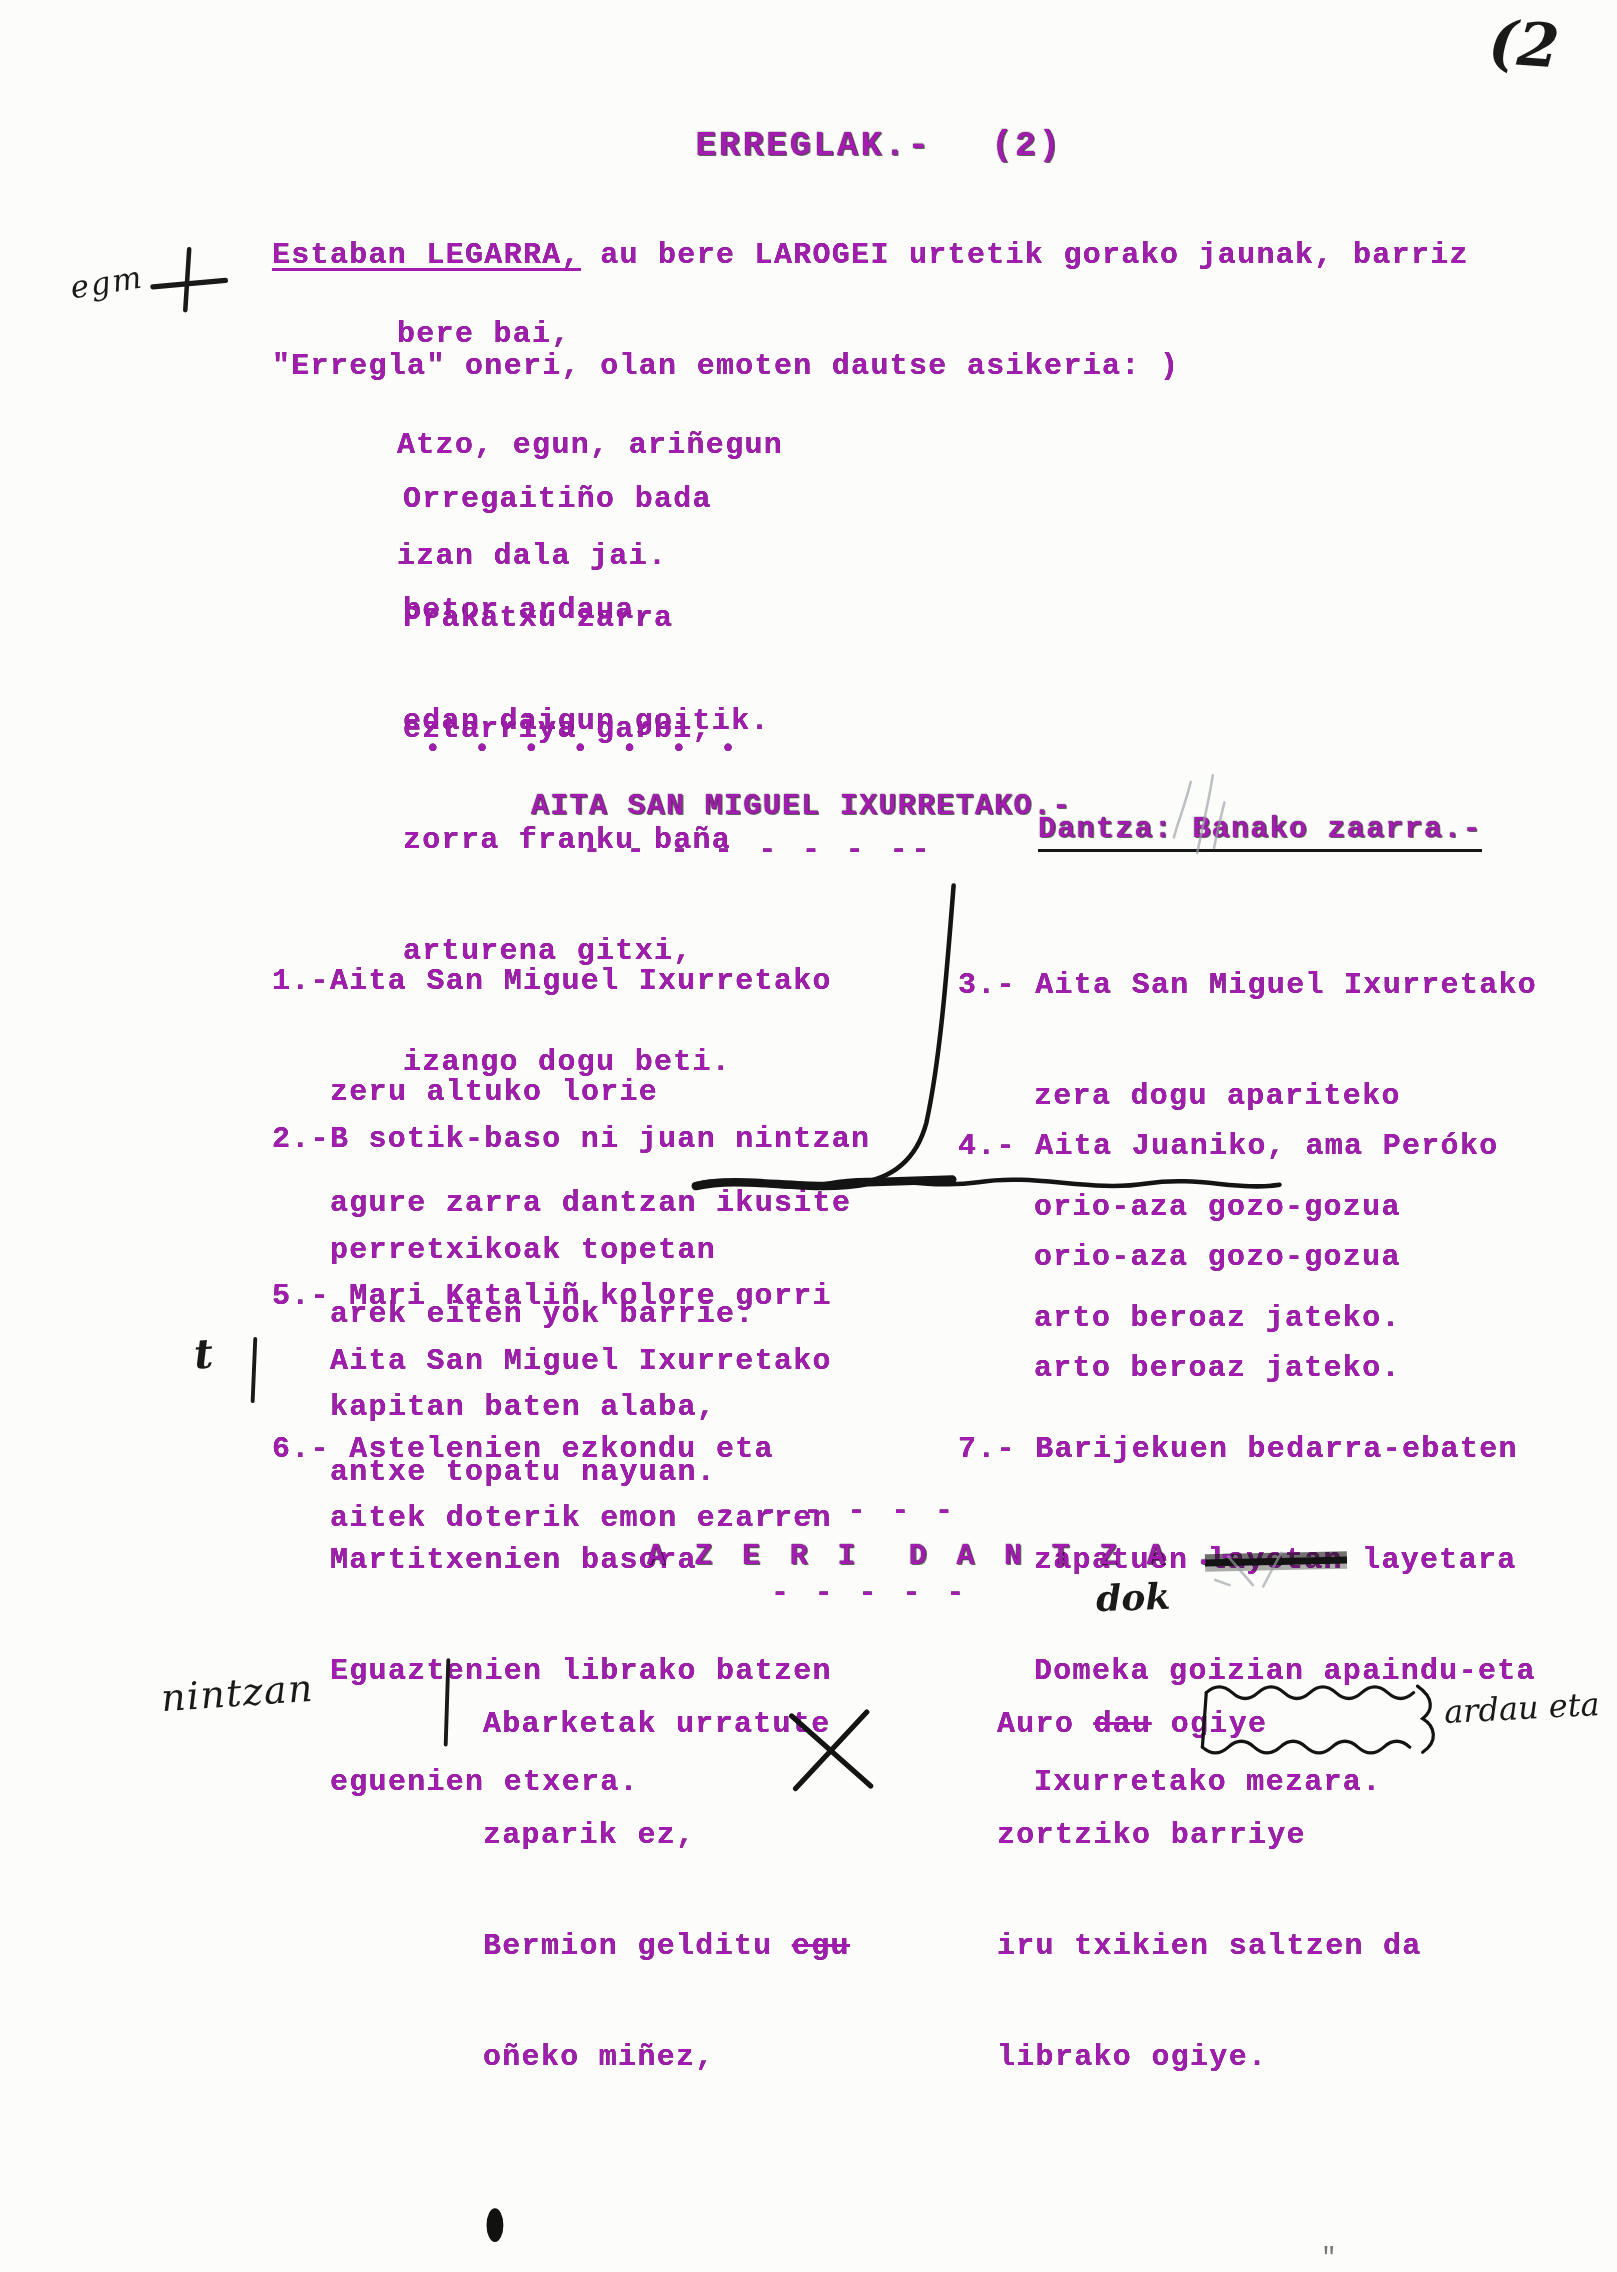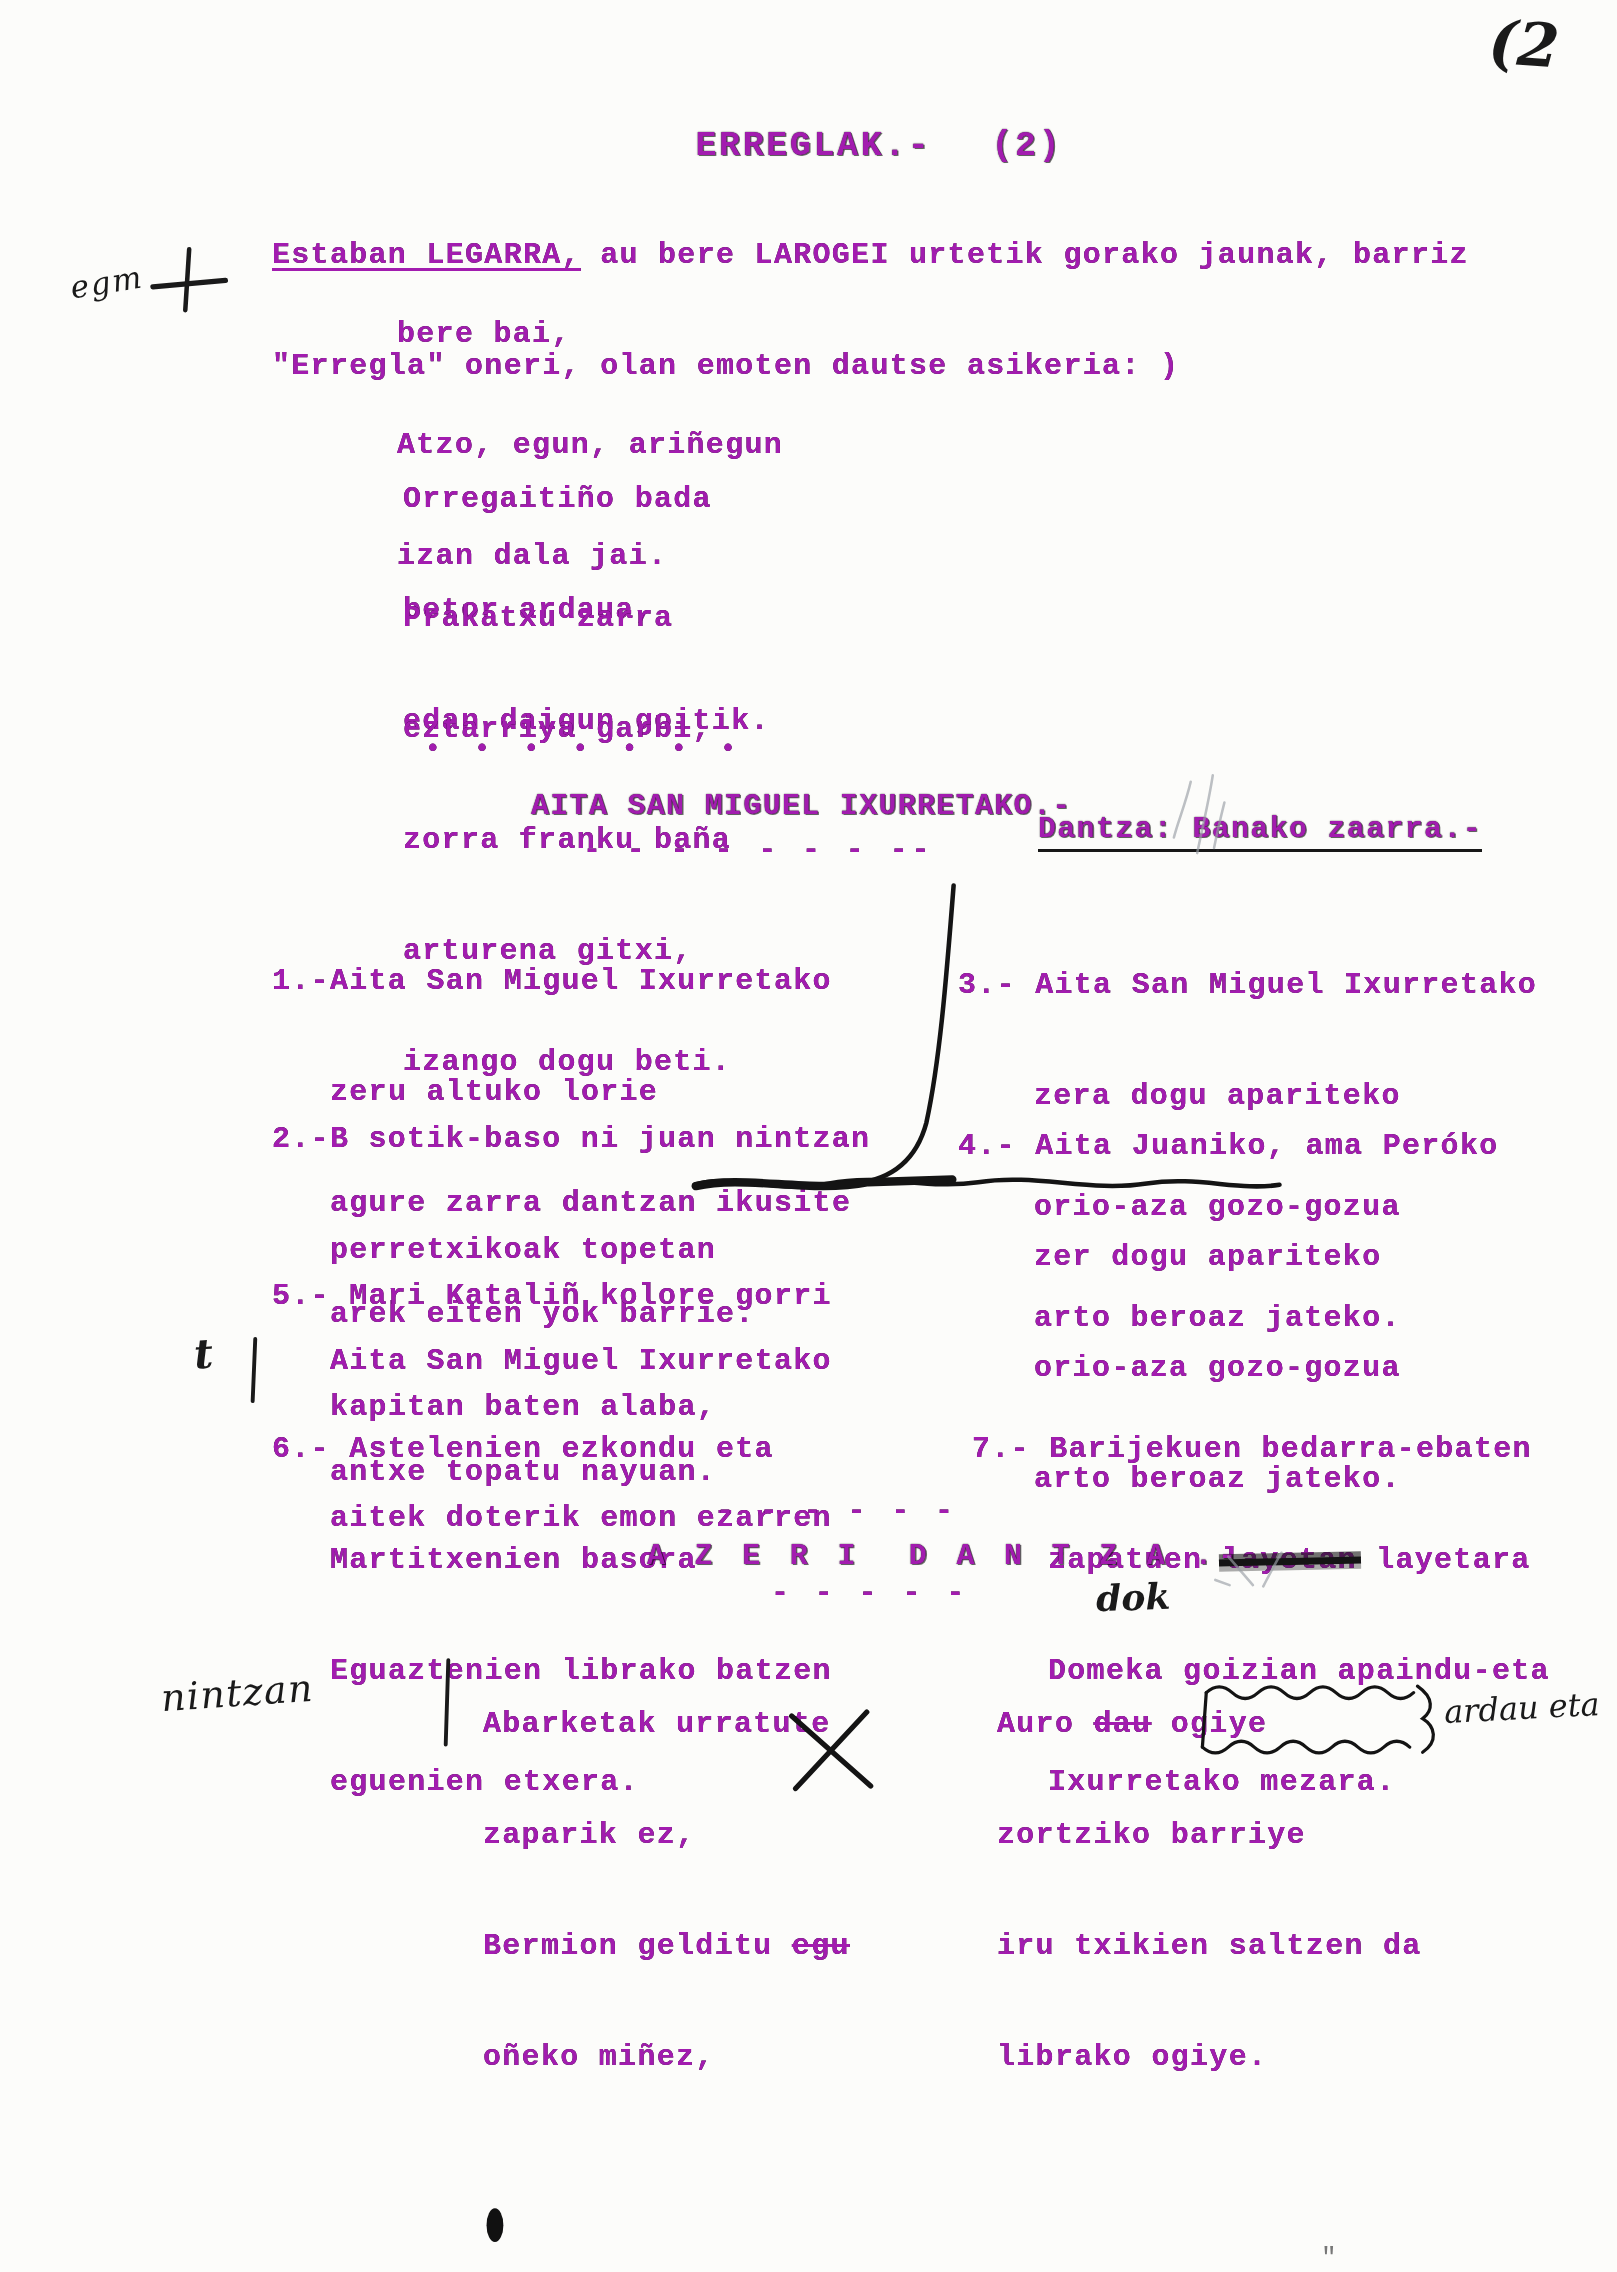--- a/index.html
+++ b/index.html
@@ -130,26 +130,25 @@
 
   <div class="typed" style="left:958px;top:893px;">
     <div>3.- Aita San Miguel Ixurretako</div>
     <div class="ind4">zera dogu apariteko</div>
     <div class="ind4">orio-aza gozo-gozua</div>
     <div class="ind4">arto beroaz jateko.</div>
   </div>
 
   <div class="typed" style="left:958px;top:1054px;">
     <div>4.- Aita Juaniko, ama Peróko</div>
-    <div class="ind4">zer dogu apariteko</div>
     <div class="ind4">orio-aza gozo-gozua</div>
     <div class="ind4">arto beroaz jateko.</div>
   </div>
 
-  <div class="typed" style="left:958px;top:1357px;margin-left:14px;">
+  <div class="typed" style="left:958px;top:1357px;">
     <div>7.- Barijekuen bedarra-ebaten</div>
     <div class="ind4"><span>zapatuen </span><span class="struck-heavy">layetan</span><span> layetara</span></div>
     <div class="ind4">Domeka goizian apaindu-eta</div>
     <div class="ind4">Ixurretako mezara.</div>
   </div>
 
   <div class="typed dashline" style="left:716px;top:1493px;">- - - - - -</div>
 
   <div class="typed spaced smudge" style="left:647px;top:1538px;">A Z E R I  D A N T Z A .-</div>
   <div class="typed dashline" style="left:771px;top:1575px;">- - - - -</div>

